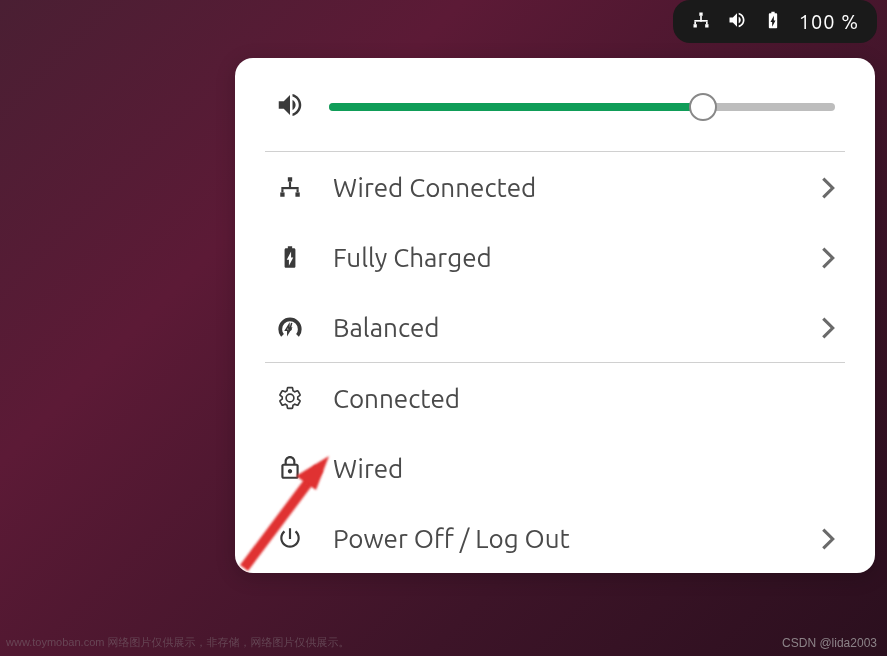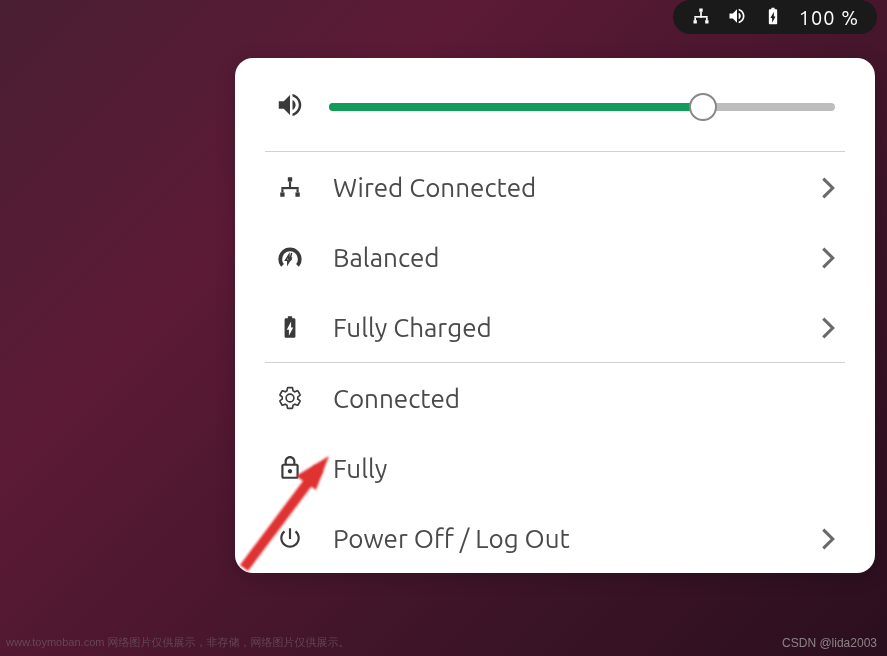--- a/index.html
+++ b/index.html
@@ -12,21 +12,21 @@
       height: 656px;
       background: linear-gradient(135deg, #4a1f33 0%, #5c1a36 30%, #3d1428 70%, #2b0f1e 100%);
       font-family: Ubuntu, "Segoe UI", sans-serif;
       position: relative;
       overflow: hidden;
     }
     .top-bar {
       position: absolute;
       top: 0;
       right: 10px;
-      height: 34px;
+      height: 43px;
       background: #1a1a1a;
       border-radius: 17px;
       display: flex;
       align-items: center;
       padding: 0 18px;
       gap: 16px;
       color: white;
       font-size: 18px;
       font-weight: 400;
     }
@@ -209,66 +209,66 @@
     <span class="chevron">
       <svg viewBox="0 0 8 14">
           <path d="M1 1l6 6-6 6" stroke="#6a6a6a" stroke-width="2" fill="none"></path>
         </svg>
     </span>
   </div>
 
   <div class="menu-item">
     <span class="icon-slot">
       <svg viewBox="0 0 24 24">
+          <path d="M15.67 4H14V2h-4v2H8.33C7.6 4 7 4.6 7 5.33v15.33C7 21.4 7.6 22 8.33 22h7.33c.74 0 1.34-.6 1.34-1.33V5.33C17 4.6 16.4 4 15.67 4zM11 20v-5.5H9L13 7v5.5h2L11 20z"></path>
+        </svg>
+    </span>
+    <span class="label">Fully Charged</span>
+    <span class="chevron">
+      <svg viewBox="0 0 8 14">
+          <path d="M1 1l6 6-6 6" stroke="#6a6a6a" stroke-width="2" fill="none"></path>
+        </svg>
+    </span>
+  </div>
+
+  <div class="menu-item">
+    <span class="icon-slot">
+      <svg viewBox="0 0 24 24">
           <path d="M12 4C6.48 4 2 8.48 2 14c0 2.21.72 4.25 1.94 5.9l1.46-1.46C4.52 17.16 4 15.64 4 14c0-4.42 3.58-8 8-8s8 3.58 8 8c0 1.64-.52 3.16-1.4 4.44l1.46 1.46C21.28 18.25 22 16.21 22 14c0-5.52-4.48-10-10-10zm-1 6l-3 5h2v3l3-5h-2v-3z" fill="none" stroke="#3a3a3a" stroke-width="1.5"></path>
           <path d="M12 4a10 10 0 00-10 10c0 2.21.72 4.25 1.94 5.9l1.46-1.46A7.96 7.96 0 014 14c0-4.42 3.58-8 8-8s8 3.58 8 8a7.96 7.96 0 01-1.4 4.44l1.46 1.46A9.96 9.96 0 0022 14c0-5.52-4.48-10-10-10z"></path>
           <circle cx="12" cy="14" r="1.5"></circle>
           <rect x="11.3" y="8" width="1.4" height="6" transform="rotate(15 12 14)"></rect>
         </svg>
     </span>
     <span class="label">Balanced</span>
     <span class="chevron">
       <svg viewBox="0 0 8 14">
           <path d="M1 1l6 6-6 6" stroke="#6a6a6a" stroke-width="2" fill="none"></path>
         </svg>
     </span>
   </div>
 
-  <div class="menu-item">
-    <span class="icon-slot">
-      <svg viewBox="0 0 24 24">
-          <path d="M15.67 4H14V2h-4v2H8.33C7.6 4 7 4.6 7 5.33v15.33C7 21.4 7.6 22 8.33 22h7.33c.74 0 1.34-.6 1.34-1.33V5.33C17 4.6 16.4 4 15.67 4zM11 20v-5.5H9L13 7v5.5h2L11 20z"></path>
-        </svg>
-    </span>
-    <span class="label">Fully Charged</span>
-    <span class="chevron">
-      <svg viewBox="0 0 8 14">
-          <path d="M1 1l6 6-6 6" stroke="#6a6a6a" stroke-width="2" fill="none"></path>
-        </svg>
-    </span>
-  </div>
-
   <div class="divider"></div>
 
   <div class="menu-item">
     <span class="icon-slot">
       <svg viewBox="0 0 24 24">
           <path d="M19.14 12.94c.04-.3.06-.61.06-.94 0-.32-.02-.64-.07-.94l2.03-1.58c.18-.14.23-.41.12-.61l-1.92-3.32c-.12-.22-.37-.29-.59-.22l-2.39.96c-.5-.38-1.03-.7-1.62-.94l-.36-2.54c-.04-.24-.24-.41-.48-.41h-3.84c-.24 0-.43.17-.47.41l-.36 2.54c-.59.24-1.13.57-1.62.94l-2.39-.96c-.22-.08-.47 0-.59.22L2.74 8.87c-.12.21-.08.47.12.61l2.03 1.58c-.05.3-.09.63-.09.94s.02.64.07.94l-2.03 1.58c-.18.14-.23.41-.12.61l1.92 3.32c.12.22.37.29.59.22l2.39-.96c.5.38 1.03.7 1.62.94l.36 2.54c.05.24.24.41.48.41h3.84c.24 0 .44-.17.47-.41l.36-2.54c.59-.24 1.13-.56 1.62-.94l2.39.96c.22.08.47 0 .59-.22l1.92-3.32c.12-.22.07-.47-.11-.61l-2.01-1.58zM12 15.6c-1.98 0-3.6-1.62-3.6-3.6s1.62-3.6 3.6-3.6 3.6 1.62 3.6 3.6-1.62 3.6-3.6 3.6z" fill="none" stroke="#3a3a3a" stroke-width="1.5"></path>
         </svg>
     </span>
     <span class="label">Connected</span>
   </div>
 
   <div class="menu-item">
     <span class="icon-slot">
       <svg viewBox="0 0 24 24">
           <path d="M18 8h-1V6c0-2.76-2.24-5-5-5S7 3.24 7 6v2H6c-1.1 0-2 .9-2 2v10c0 1.1.9 2 2 2h12c1.1 0 2-.9 2-2V10c0-1.1-.9-2-2-2zM9 6c0-1.66 1.34-3 3-3s3 1.34 3 3v2H9V6zm9 14H6V10h12v10zm-6-3c1.1 0 2-.9 2-2s-.9-2-2-2-2 .9-2 2 .9 2 2 2z"></path>
         </svg>
     </span>
-    <span class="label">Fully</span>
+    <span class="label">Wired</span>
   </div>
 
   <div class="menu-item">
     <span class="icon-slot">
       <svg viewBox="0 0 24 24">
           <path d="M13 3h-2v10h2V3zm4.83 2.17l-1.42 1.42C17.99 7.86 19 9.81 19 12c0 3.87-3.13 7-7 7s-7-3.13-7-7c0-2.19 1.01-4.14 2.58-5.42L6.17 5.17C4.23 6.82 3 9.26 3 12c0 4.97 4.03 9 9 9s9-4.03 9-9c0-2.74-1.23-5.18-3.17-6.83z"></path>
         </svg>
     </span>
     <span class="label">Power Off / Log Out</span>
     <span class="chevron">

